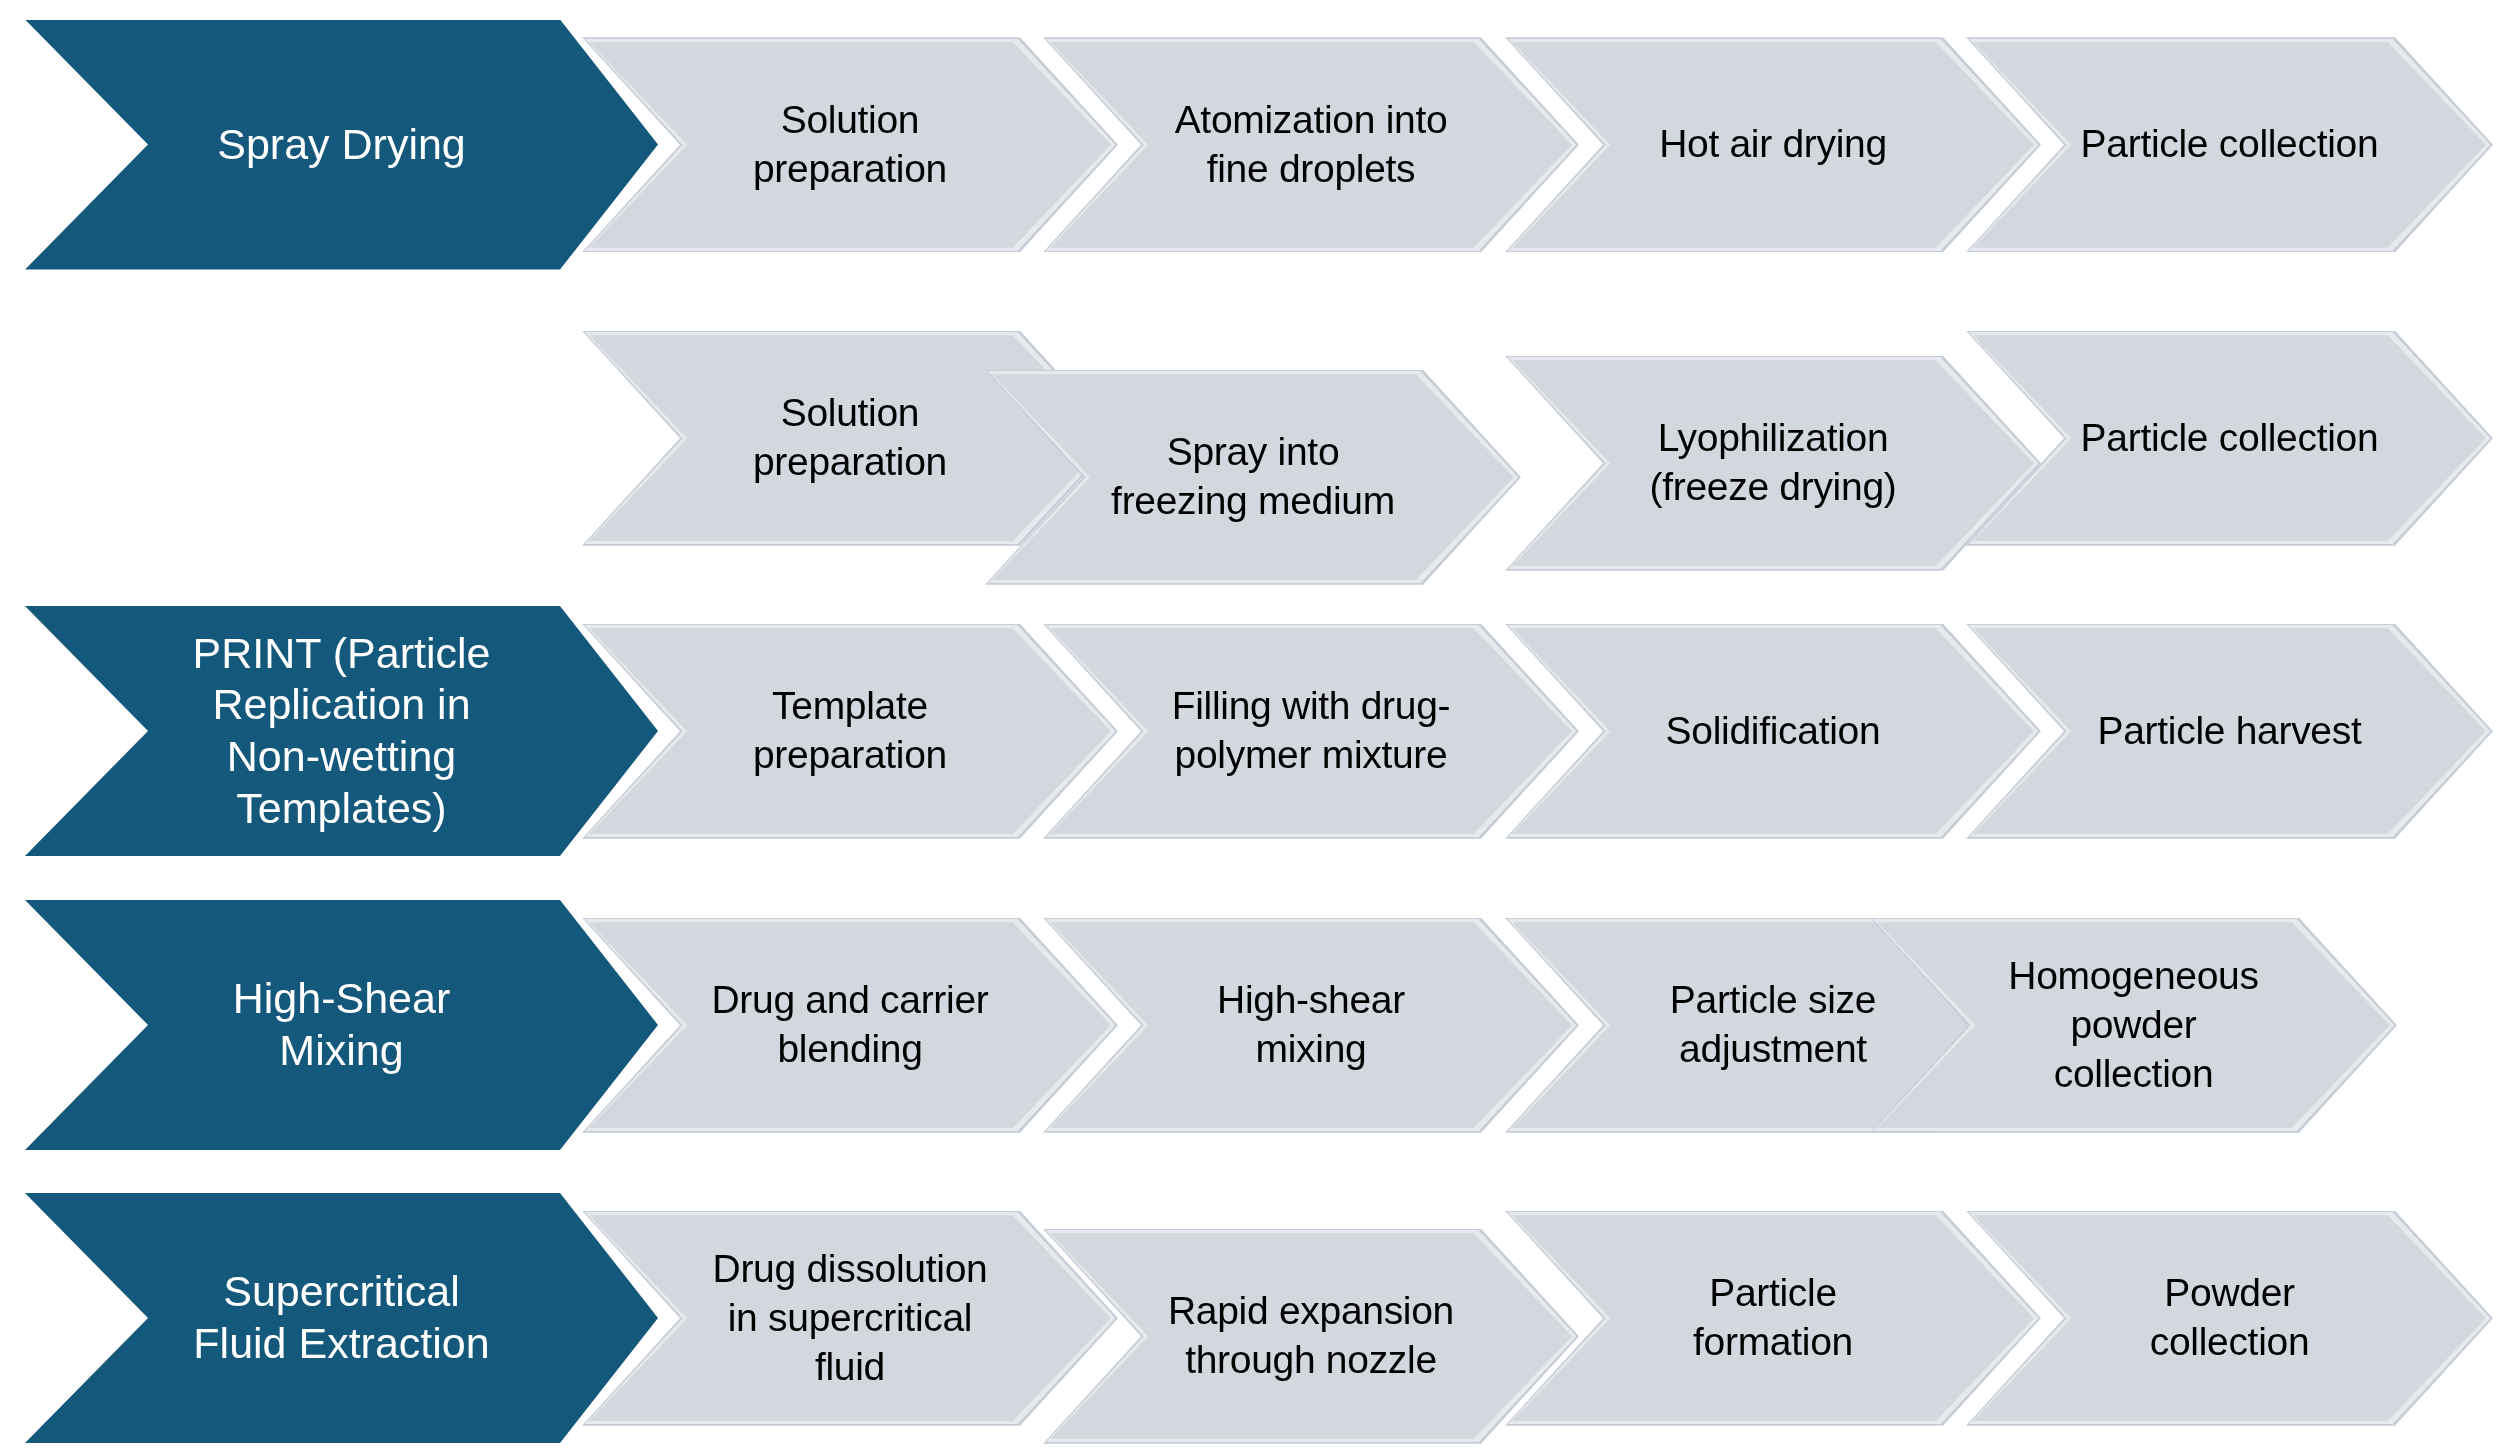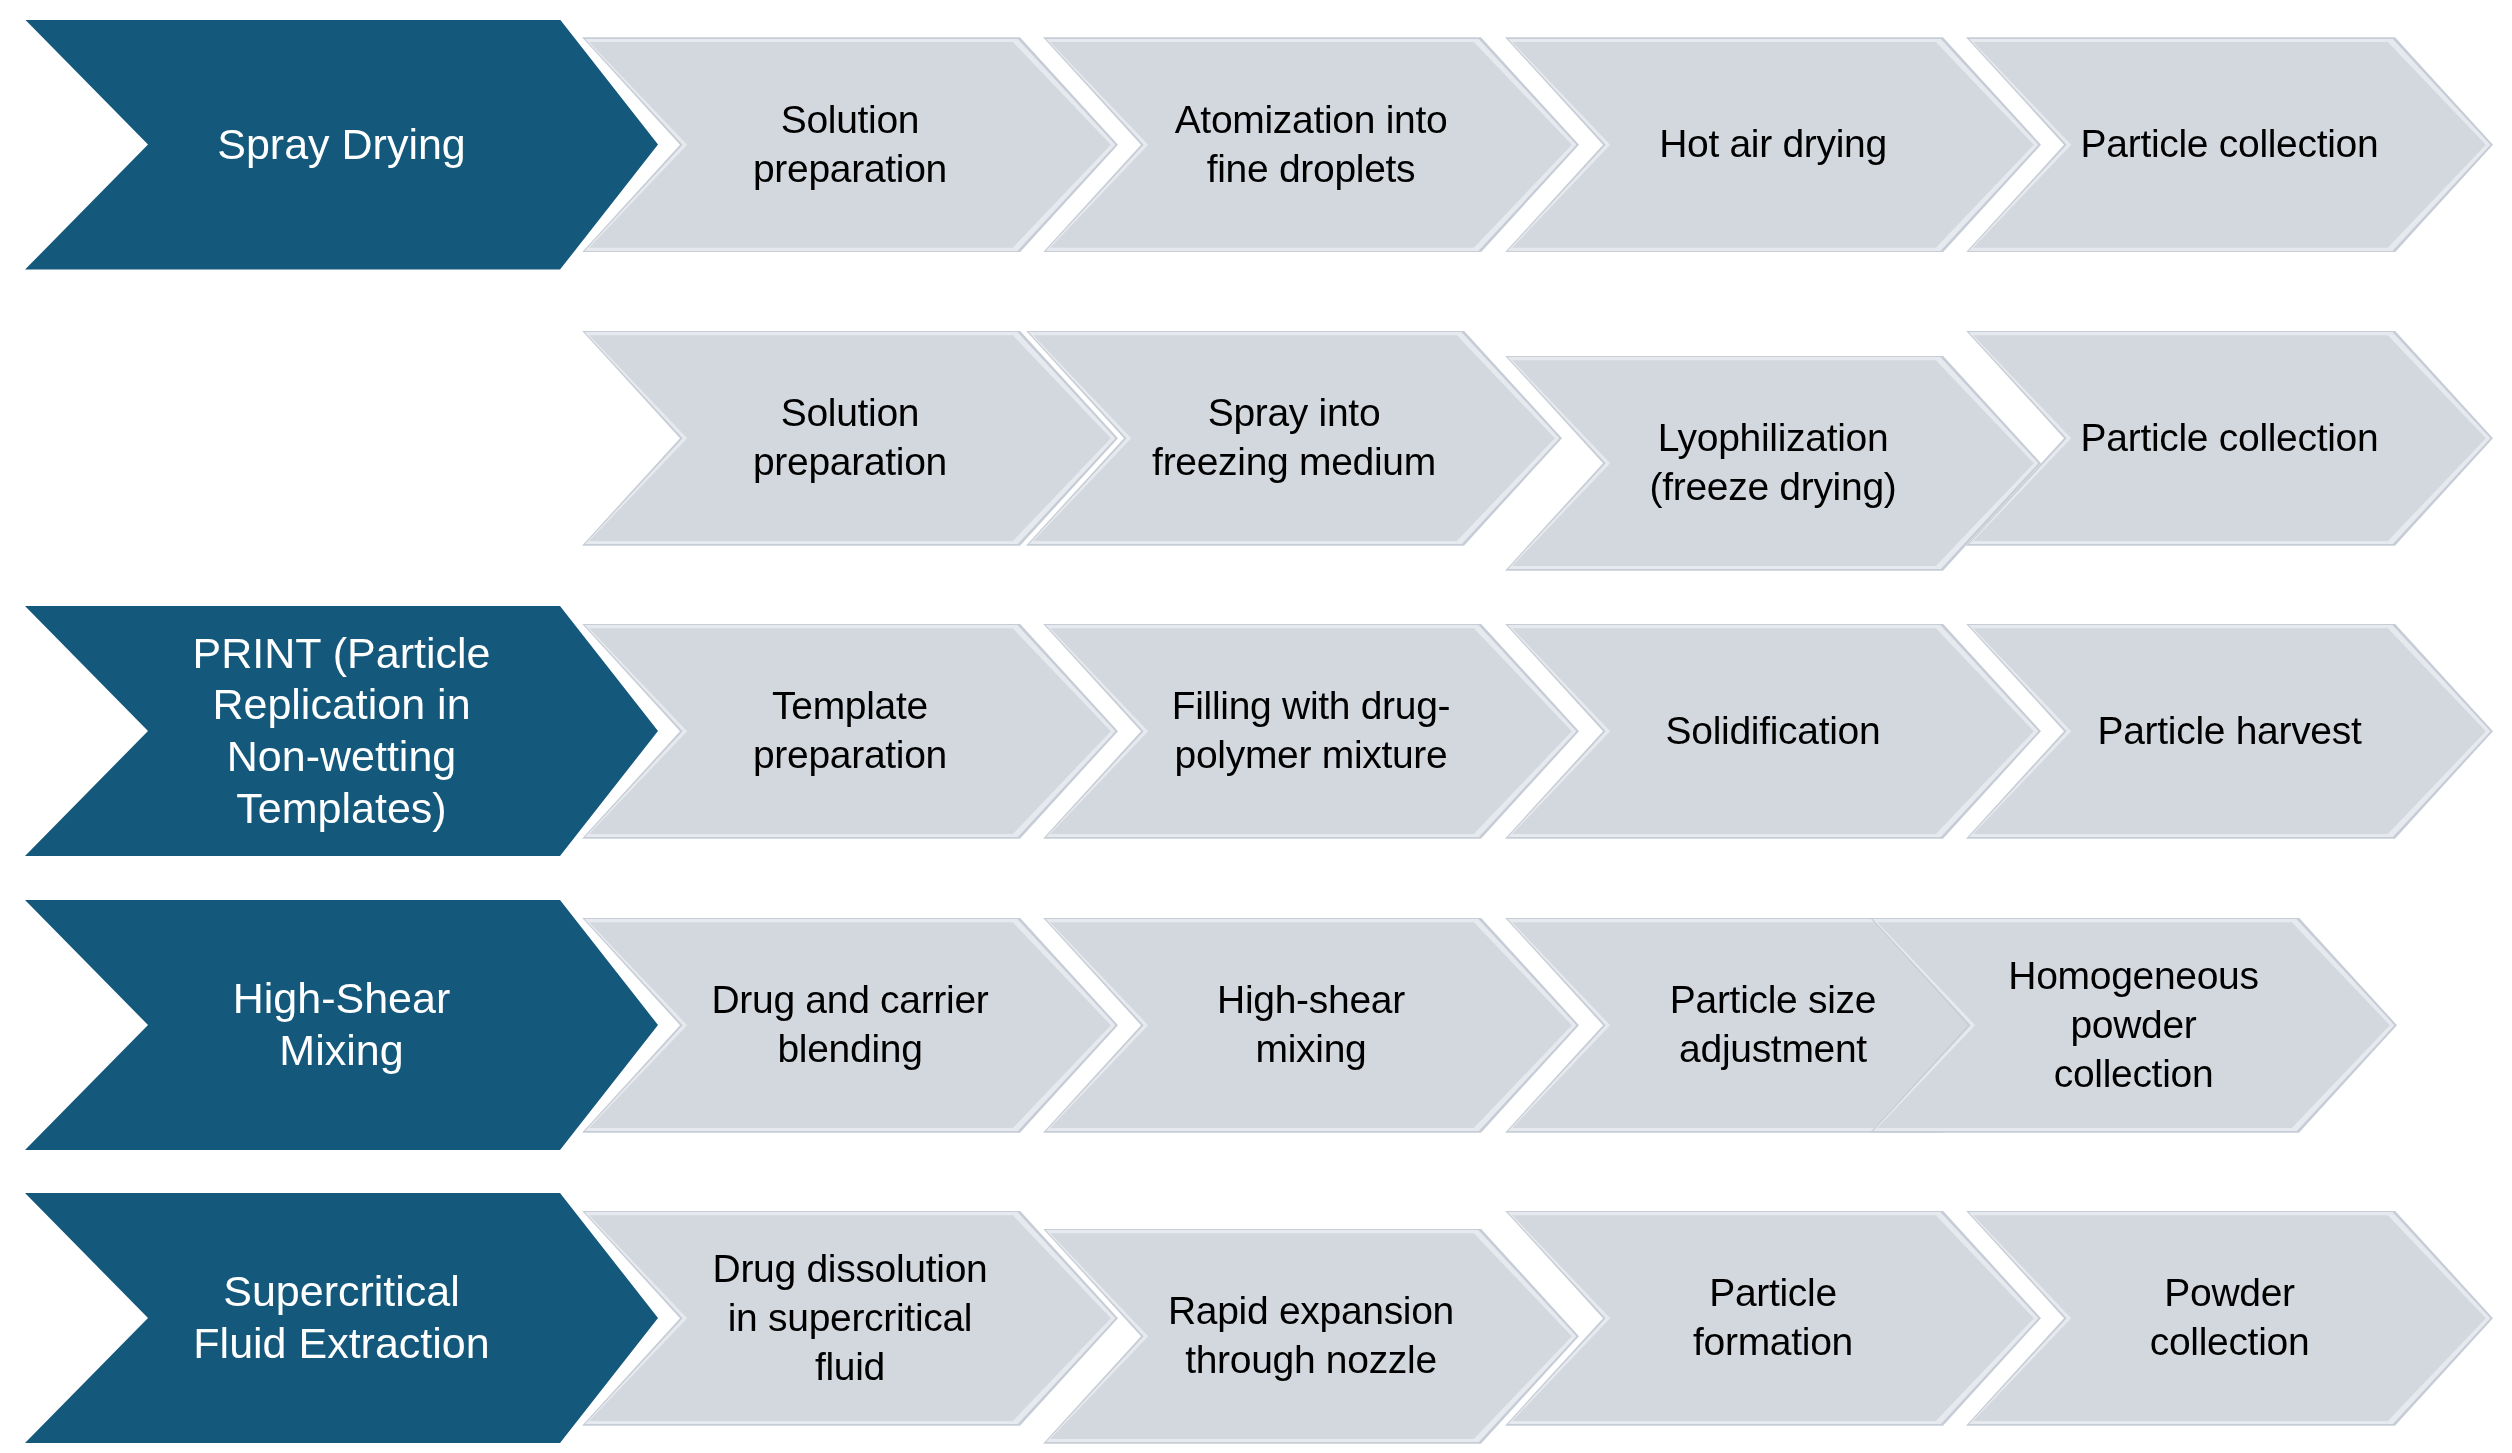--- a/index.html
+++ b/index.html
@@ -125,21 +125,21 @@
       </div>
     </section>
     <section class="row" style="top: 313px;">
       <div class="step-chev" style="left: 582px; width: 536px;">
         <div class="layer base chev-shape"></div>
         <div class="layer line chev-shape"></div>
         <div class="layer fill chev-shape"></div>
         <div class="label step-label">Solution
 preparation</div>
       </div>
-      <div class="step-chev" style="left: 1026px; width: 536px;">
+      <div class="step-chev" style="left: 985px; width: 536px; margin-top: 39px;">
         <div class="layer base chev-shape"></div>
         <div class="layer line chev-shape"></div>
         <div class="layer fill chev-shape"></div>
         <div class="label step-label">Spray into
 freezing medium</div>
       </div>
       <div class="step-chev" style="left: 1505px; width: 536px; margin-top: 25px;">
         <div class="layer base chev-shape"></div>
         <div class="layer line chev-shape"></div>
         <div class="layer fill chev-shape"></div>

